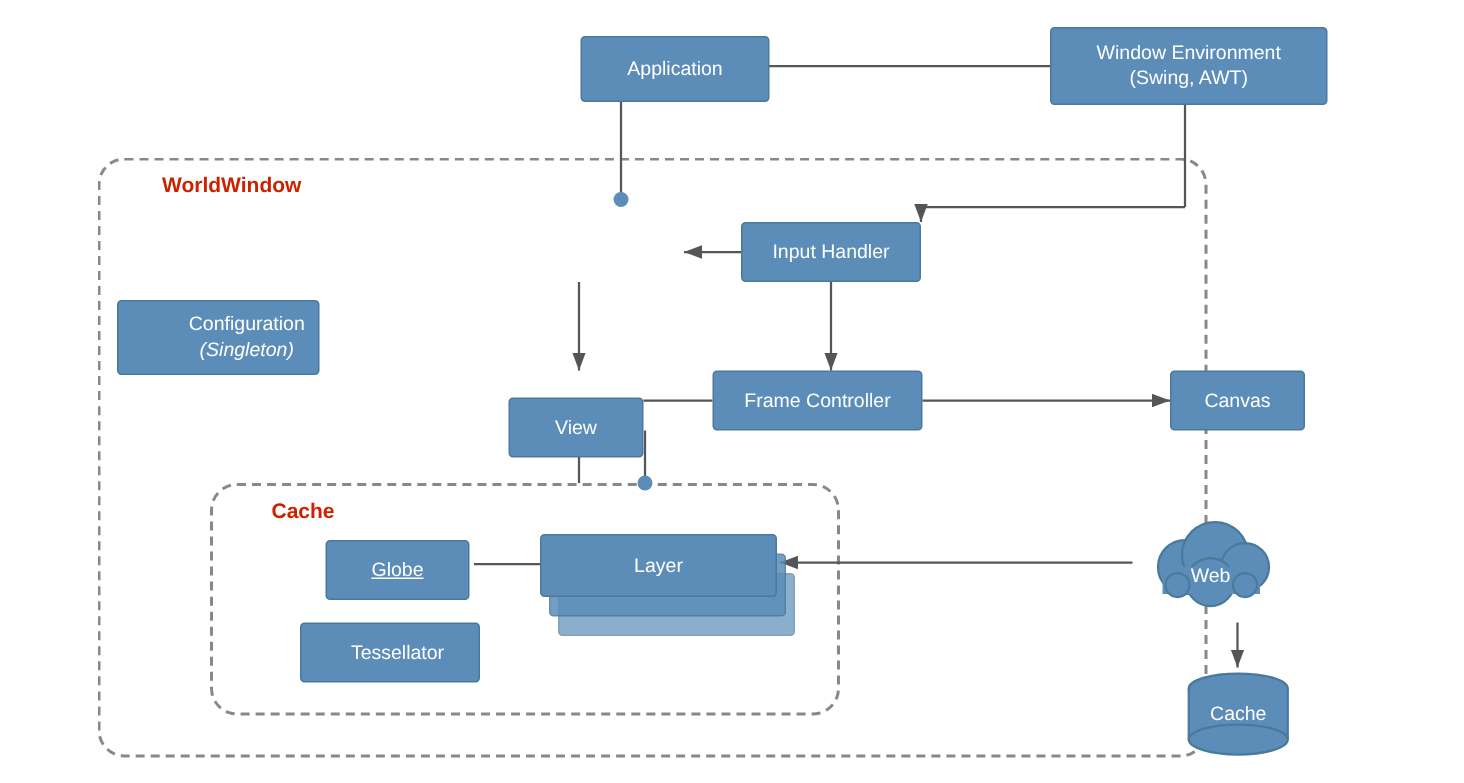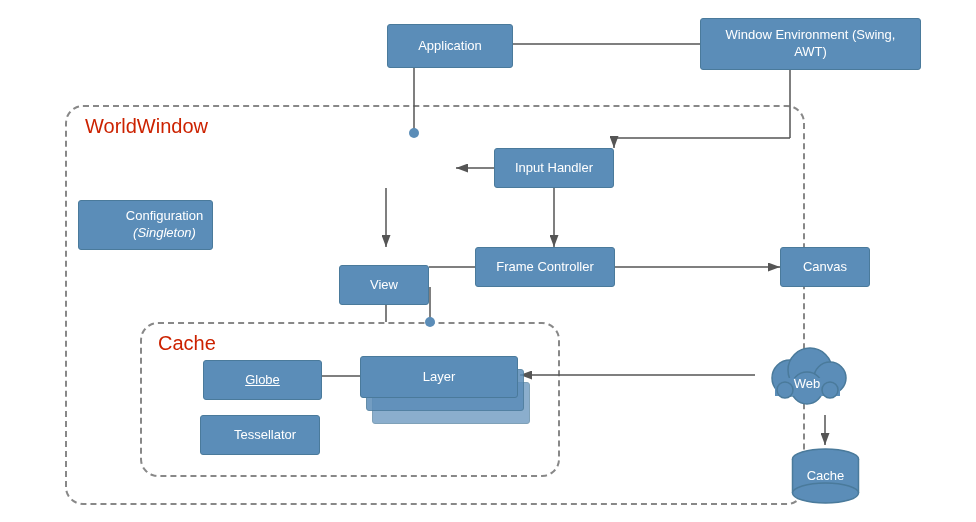--- a/index.html
+++ b/index.html
@@ -36,23 +36,24 @@
     }
 
     .dashed-region {
       position: absolute;
       border: 2px dashed #888;
       border-radius: 18px;
     }
 
     .region-label {
       position: absolute;
-      font-size: 20px;
-      font-weight: normal;
+      font-size: 14px;
+      font-weight: bold;
       color: #cc2200;
+      margin-left: 23px;
     }
 
     svg.arrows {
       position: absolute;
       top: 0;
       left: 0;
       width: 976px;
       height: 522px;
       pointer-events: none;
     }
@@ -115,21 +116,21 @@
     <line x1="825" y1="415" x2="825" y2="445" stroke="#555" stroke-width="1.5" marker-end="url(#arrowhead)"></line>
   </svg>
 
   <div class="dot" style="left:409px; top:128px;"></div>
   <div class="dot" style="left:425px; top:317px;"></div>
 
   <div class="box" style="left:351px; top:24px; width:126px; height:44px;margin-left:36px;">
     <span>Application</span>
   </div>
 
-  <div class="box" style="left:700px; top:18px; width:221px; height:52px;">
+  <div class="box" style="left:700px; top:18px; width:185px; height:52px;">
     <span>Window Environment
 (Swing, AWT)</span>
   </div>
 
 
   <div class="box" style="left:494px; top:148px; width:120px; height:40px;">
     <span>Input Handler</span>
   </div>
 
   <div class="box" style="left:78px; top:200px; width:135px; height:50px; font-style:italic;padding-left:48px;">
@@ -148,21 +149,21 @@
     <span>Canvas</span>
   </div>
 
   <div class="box" style="left:372px; top:382px; width:158px; height:42px; opacity:0.7;"></div>
   <div class="box" style="left:366px; top:369px; width:158px; height:42px; opacity:0.85;"></div>
 
   <div class="box" style="left:360px; top:356px; width:158px; height:42px;">
     <span>Layer</span>
   </div>
 
-  <div class="box" style="left:203px; top:360px; width:119px; height:40px;text-decoration:underline;">
+  <div class="box" style="left:217px; top:360px; width:96px; height:40px;text-decoration:underline;">
     <span>Globe</span>
   </div>
 
   <div class="box" style="left:200px; top:415px; width:120px; height:40px;padding-left:20px;">
     <span>Tessellator</span>
   </div>
 
   <svg style="position:absolute; left:755px; top:340px; width:105px; height:70px;" viewBox="0 0 105 70">
 
     <g fill="#5b8db8" stroke="#4a7a9b" stroke-width="1.5">

